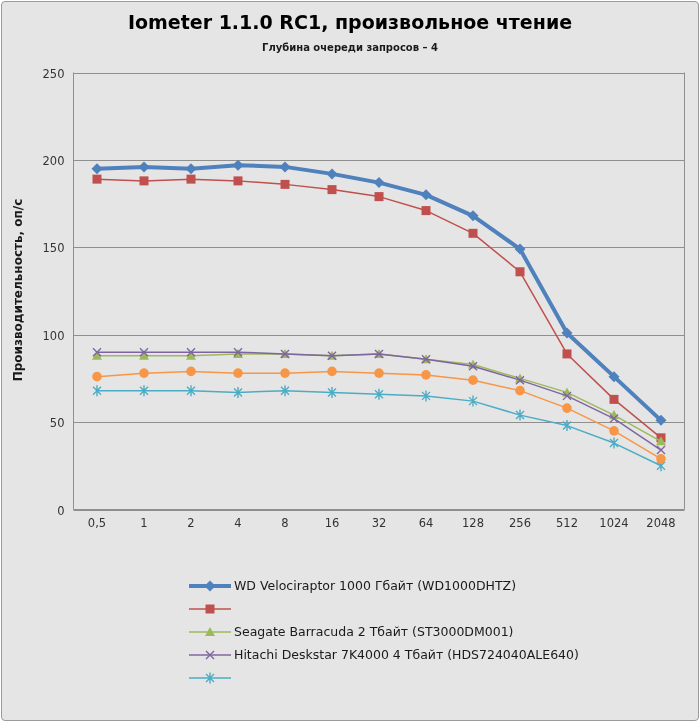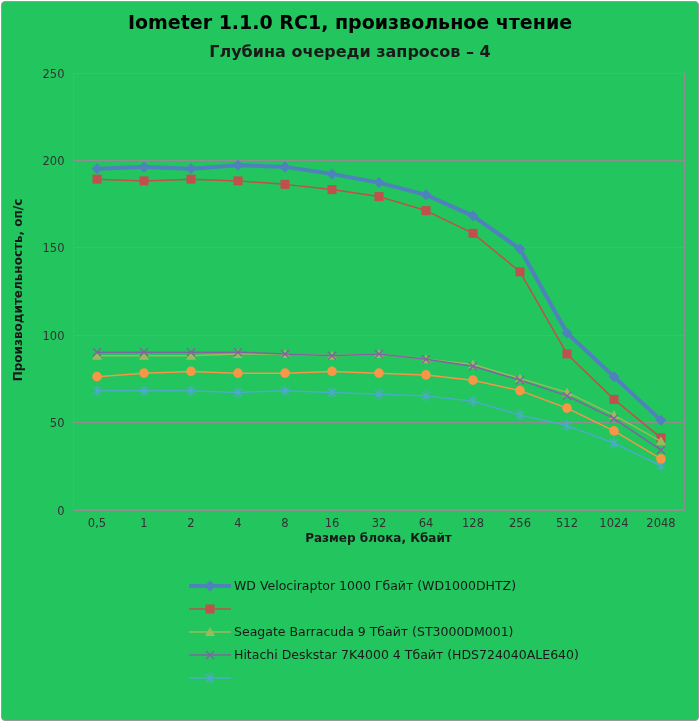--- a/index.html
+++ b/index.html
@@ -1,28 +1,28 @@
 <!DOCTYPE html>
 <html><head>
 <meta charset="utf-8">
 <style>
   html,body{margin:0;padding:0;background:#fff;}
   .frame{
     position:relative;width:696px;height:718px;margin:1px;
-    border:1px solid #9a9a9a;border-radius:4px;background:#22c55e;
+    border:1px solid #9a9a9a;border-radius:4px;background:#e5e5e5;
     font-family:"DejaVu Sans","Liberation Sans",sans-serif;
     overflow:hidden;
   }
   .chart-title{
     position:absolute;top:9px;left:0;width:100%;
     text-align:center;font-size:19px;font-weight:bold;color:#000;
   }
   .chart-subtitle{
     position:absolute;top:40px;left:0;width:100%;
-    text-align:center;font-size:16px;font-weight:bold;color:#1a1a1a;
+    text-align:center;font-size:10px;font-weight:bold;color:#1a1a1a;
   }
   .y-title{
     position:absolute;left:-99px;top:281px;width:230px;
     transform:rotate(-90deg);transform-origin:center center;
     text-align:center;font-size:12px;font-weight:bold;color:#1a1a1a;
   }
   .x-title{
     position:absolute;top:529px;left:71px;width:611px;
     text-align:center;font-size:12px;font-weight:bold;color:#1a1a1a;
   }
@@ -307,21 +307,20 @@
       </g>
       <g>
         <circle cx="612" cy="428.84000000000003" r="4.8" fill="#F79646"></circle>
       </g>
       <g>
         <circle cx="659" cy="456.808" r="4.8" fill="#F79646"></circle>
       </g>
     </svg>
 
   <div class="y-title">Производительность, оп/с</div>
-  <div class="x-title">Размер блока, Кбайт</div>
 
   <div class="legend" id="legend">
       <div class="legend-row">
         <svg width="44" height="16">
           <line x1="1" x2="43" y1="8" y2="8" stroke="#4F81BD" stroke-width="4"></line>
           <g>
             <path d="M22 2.5L27.5 8L22 13.5L16.5 8Z" fill="#4F81BD"></path>
           </g>
         </svg>
         <span class="legend-label">WD Velociraptor 1000 Гбайт (WD1000DHTZ)</span>
@@ -334,21 +333,21 @@
           </g>
         </svg>
       </div>
       <div class="legend-row">
         <svg width="44" height="16">
           <line x1="1" x2="43" y1="8" y2="8" stroke="#9BBB59" stroke-width="1.5"></line>
           <g>
             <path d="M22 3L27 12L17 12Z" fill="#9BBB59"></path>
           </g>
         </svg>
-        <span class="legend-label">Seagate Barracuda 9 Тбайт (ST3000DM001)</span>
+        <span class="legend-label">Seagate Barracuda 2 Тбайт (ST3000DM001)</span>
       </div>
       <div class="legend-row">
         <svg width="44" height="16">
           <line x1="1" x2="43" y1="8" y2="8" stroke="#8064A2" stroke-width="1.5"></line>
           <g>
             <path d="M18 4L26 12M18 12L26 4" stroke="#8064A2" stroke-width="1.4" fill="none"></path>
           </g>
         </svg>
         <span class="legend-label">Hitachi Deskstar 7K4000 4 Тбайт (HDS724040ALE640)</span>
       </div>

